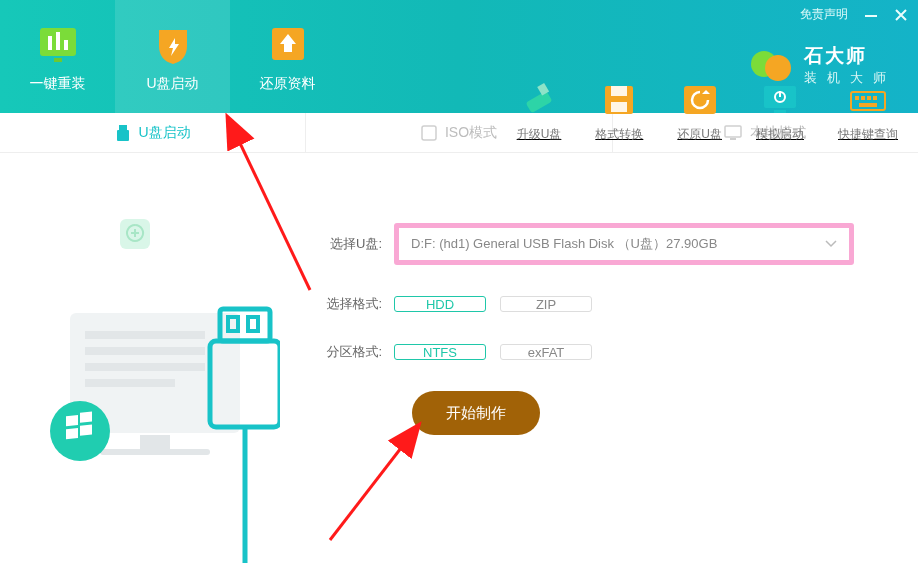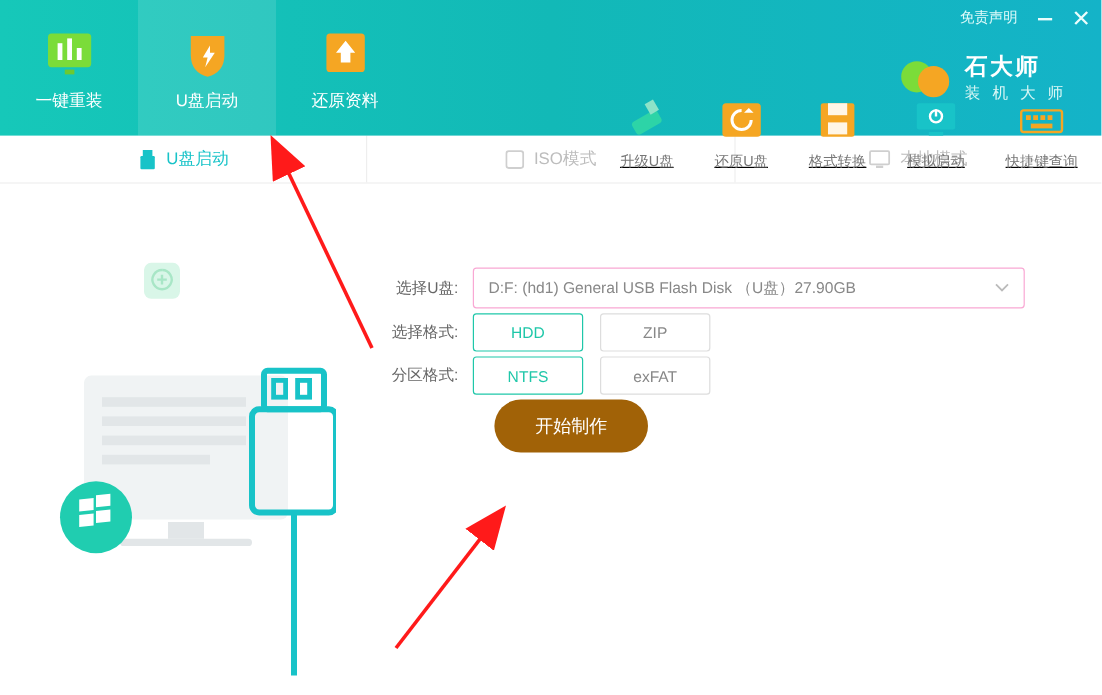--- a/index.html
+++ b/index.html
@@ -49,31 +49,31 @@
   .tab.inactive { color: #bdbdbd; border-left: 1px solid #eee; }
 
   .content { position: relative; padding-top: 20px; }
   .left-illustration {
     position: absolute; left: 40px; top: 60px; width: 240px; height: 320px;
   }
 
   .form {
     position: absolute; left: 314px; top: 70px; width: 560px;
   }
-  .row { display: flex; align-items: center; margin-bottom: 4px; }
+  .row { display: flex; align-items: center; margin-bottom: 30px; }
   .row-label { width: 68px; color: #666; font-size: 13px; text-align: right; margin-right: 12px; }
   .select {
-    flex: 1; height: 32px; border: 1px solid #f9a8d4; border-radius: 3px;
+    flex: 1; height: 32px; border: 5px solid #f9a8d4; border-radius: 3px;
     display: flex; align-items: center; justify-content: space-between;
     padding: 16px 12px; color: #888; font-size: 13px; max-width: 460px;
     font-family: Consolas, monospace;
   }
   .opt-group { display: flex; gap: 14px; }
   .opt {
-    width: 92px; height: 32px; border: 1px solid #ddd; border-radius: 3px;
+    width: 92px; height: 16px; border: 1px solid #ddd; border-radius: 3px;
     display: flex; align-items: center; justify-content: center;
     color: #888; font-size: 13px; cursor: pointer;
   }
   .opt.sel { color: #1fc7a9; border-color: #1fc7a9; }
 
   .primary-btn {
     width: 128px; height: 44px; background: #a16207; color: #fff;
     border-radius: 22px; display: flex; align-items: center; justify-content: center;
     font-size: 15px; cursor: pointer; margin-left: 18px;
   }
@@ -263,36 +263,36 @@
         <svg width="40" height="36">
             <rect x="8" y="14" width="24" height="12" rx="3" fill="#2dd4a7" transform="rotate(-30 20 20)"></rect>
             <rect x="26" y="6" width="8" height="10" fill="#8de3c8" transform="rotate(-30 20 20)"></rect>
           </svg>
       </div>
       <span>升级U盘</span>
     </div>
     <div class="tool">
       <div class="tool-icon">
         <svg width="40" height="36">
+            <rect x="6" y="4" width="28" height="28" rx="2" fill="#f5a623"></rect>
+            <rect x="12" y="4" width="16" height="10" fill="#fff6e6"></rect>
+            <rect x="12" y="20" width="16" height="10" fill="#fff6e6"></rect>
+          </svg>
+      </div>
+      <span>格式转换</span>
+    </div>
+    <div class="tool">
+      <div class="tool-icon">
+        <svg width="40" height="36">
             <rect x="4" y="4" width="32" height="28" rx="3" fill="#f5a623"></rect>
             <path d="M20 10 a8 8 0 1 0 8 8" stroke="#fff" fill="none" stroke-width="2.5"></path>
             <path d="M26 8 L30 12 L22 12 Z" fill="#fff"></path>
           </svg>
       </div>
       <span>还原U盘</span>
-    </div>
-    <div class="tool">
-      <div class="tool-icon">
-        <svg width="40" height="36">
-            <rect x="6" y="4" width="28" height="28" rx="2" fill="#f5a623"></rect>
-            <rect x="12" y="4" width="16" height="10" fill="#fff6e6"></rect>
-            <rect x="12" y="20" width="16" height="10" fill="#fff6e6"></rect>
-          </svg>
-      </div>
-      <span>格式转换</span>
     </div>
     <div class="tool">
       <div class="tool-icon">
         <svg width="40" height="36">
             <rect x="4" y="4" width="32" height="22" rx="2" fill="#18c3c8"></rect>
             <circle cx="20" cy="15" r="5" fill="none" stroke="#fff" stroke-width="2"></circle>
             <line x1="20" y1="9" x2="20" y2="15" stroke="#fff" stroke-width="2"></line>
             <rect x="14" y="28" width="12" height="3" fill="#18c3c8"></rect>
           </svg>
       </div>

